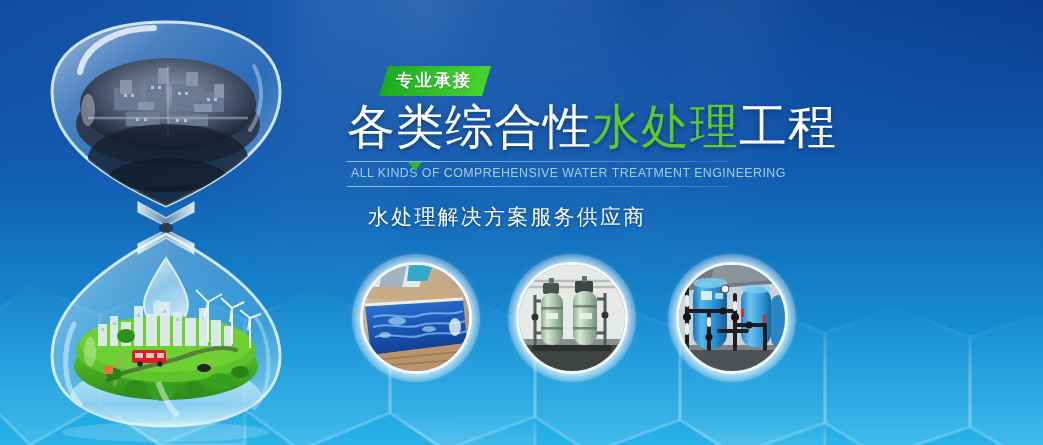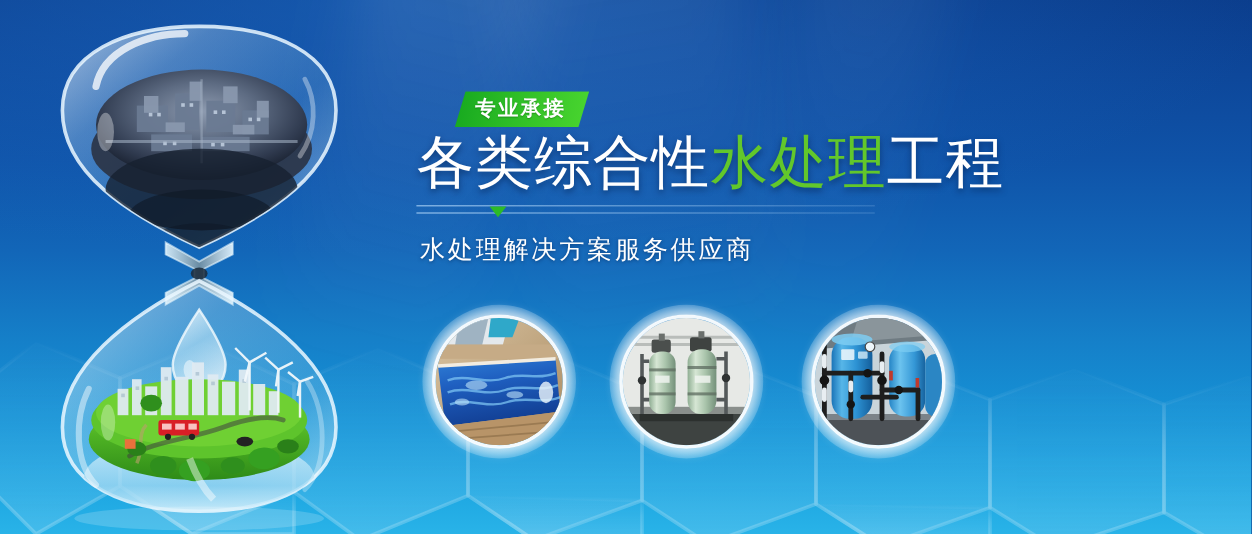--- a/index.html
+++ b/index.html
@@ -36,21 +36,21 @@
   .ray.r2{ left:430px; width:210px; transform:rotate(-9deg); opacity:.75; }
   .ray.r3{ left:640px; width:120px; transform:rotate(11deg); opacity:.55; }
 
   
   .hexfield{ position:absolute; left:0; bottom:0; width:1043px; height:200px; opacity:.55; }
 
   
   .hourglass{ position:absolute; left:18px; top:6px; width:300px; height:436px; }
 
   
-  .copy{ position:absolute; left:347px; top:76px; width:420px; }
+  .copy{ position:absolute; left:347px; top:66px; width:420px; }
 
   .badge{
     position:relative;
     display:inline-block;
     height:30px; padding:0 19px 0 17px;
     margin-left:32px;
     line-height:30px;
     color:#ffffff;
     font-size:17px; font-weight:bold; letter-spacing:2px;
     background:linear-gradient(100deg,#16a81f 0%,#2fbe27 45%,#4ad62f 100%);
@@ -84,20 +84,21 @@
     font-size:12.4px; letter-spacing:.45px;
     padding:4px 0 1px 4px;
     white-space:nowrap;
   }
 
   .sub{
     margin-top:16px; padding-left:3px;
     color:#ffffff;
     font-size:21px; letter-spacing:2.2px;
     text-shadow:0 1px 3px rgba(0,25,70,.5);
+    margin-left:18px;
   }
 
   
   .circles{ position:absolute; left:352px; top:254px; width:450px; height:132px; }
   .circle{
     position:absolute; top:0;
     width:128px; height:128px; border-radius:50%;
     background:
       radial-gradient(circle at 50% 50%, rgba(255,255,255,0) 56%, rgba(255,255,255,.48) 62%, rgba(255,255,255,.10) 74%, rgba(255,255,255,.30) 84%, rgba(255,255,255,0) 93%);
   }
@@ -347,20 +348,21 @@
   <div class="copy">
 
     <div class="badge">专业承接</div>
     <div class="badge-tail"></div>
 
     <div class="headline">
       <span class="w">各类综合性</span><span class="g">水处理</span><span class="w">工程</span>
     </div>
 
     <div class="rule top"></div>
+    <div class="eng">ALL KINDS OF COMPREHENSIVE WATER TREATMENT ENGINEERING</div>
     <div class="rule bot"></div>
 
     <div class="sub">水处理解决方案服务供应商</div>
   </div>
 
   <div class="circles">
 
     <div class="circle c1">
       <div class="ring"></div>
       <div class="photo">

